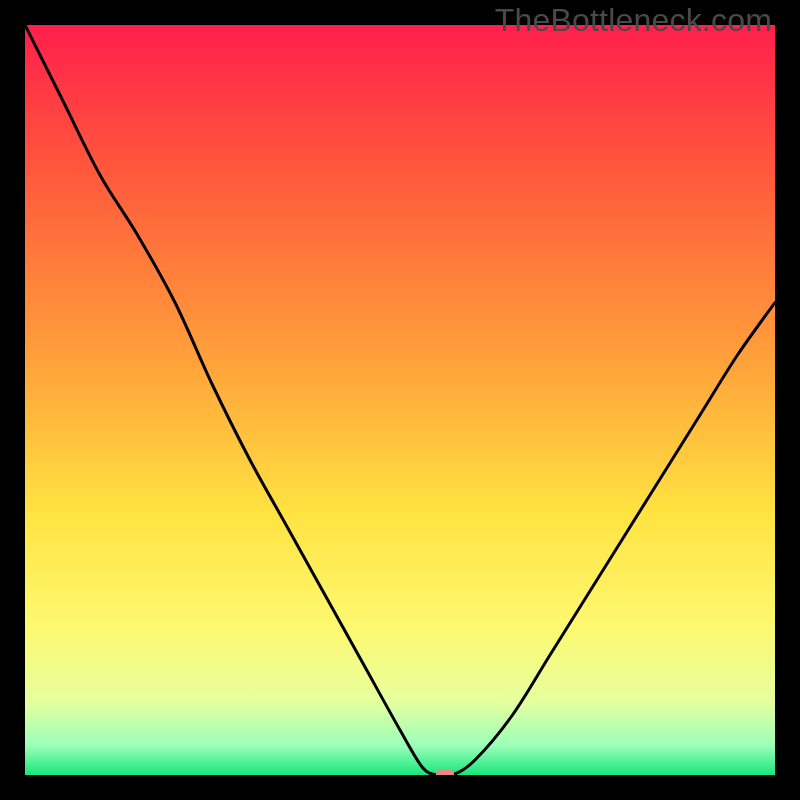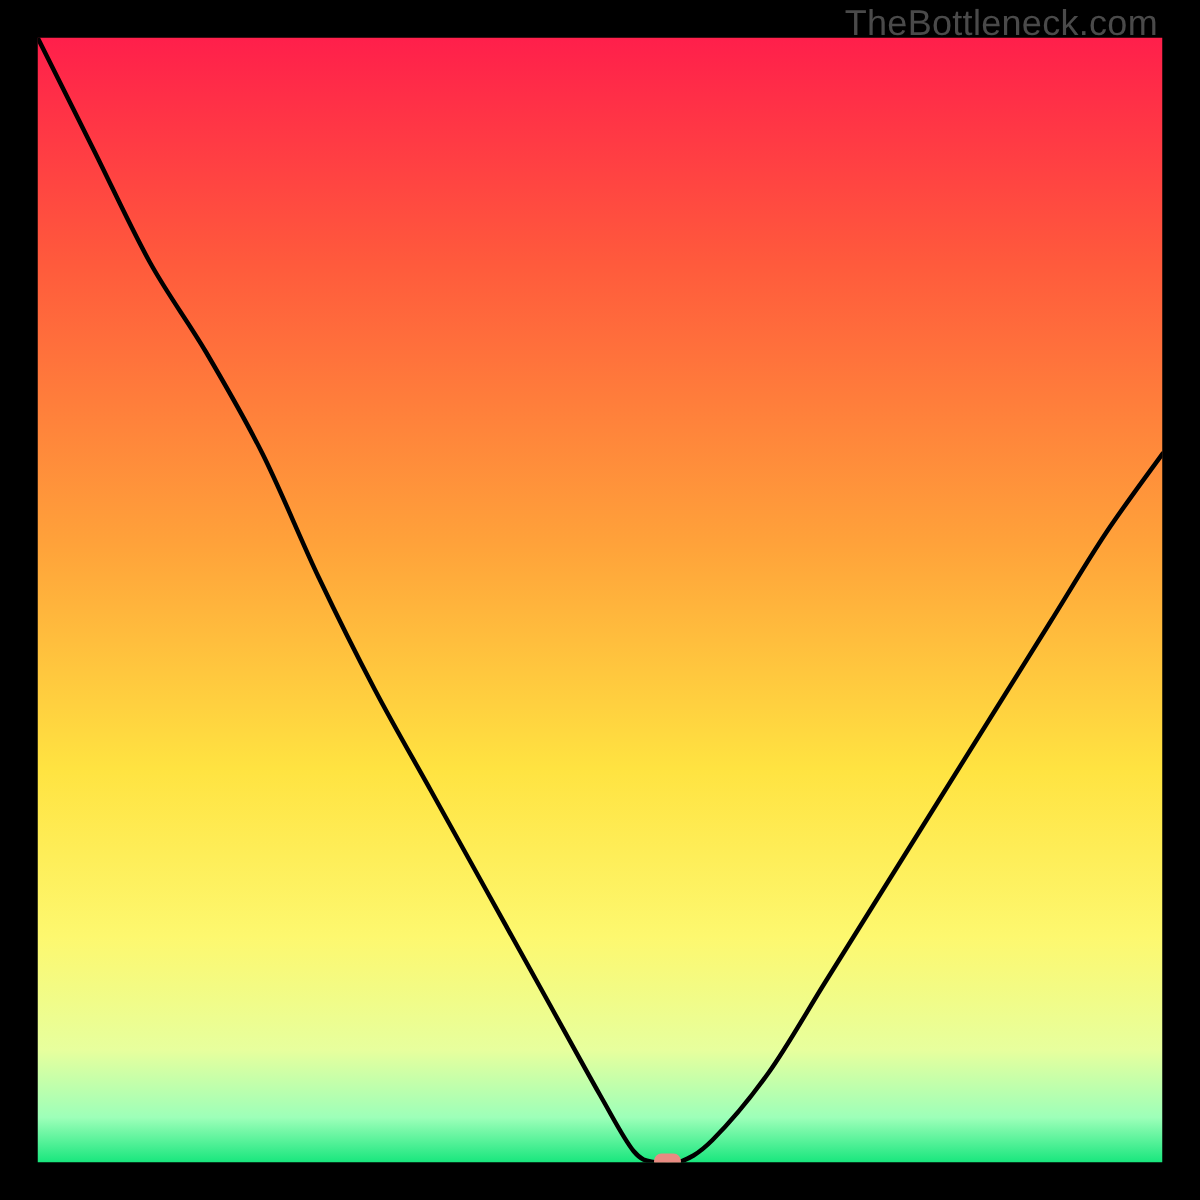--- a/index.html
+++ b/index.html
@@ -25,21 +25,21 @@
     left: 0;
     top: 0;
     width: 750px;
     height: 750px;
   }
   .watermark {
     position: absolute;
     top: 2px;
     right: 28px;
     color: #4a4a4a;
-    font-size: 24px;
+    font-size: 32px;
     font-weight: 500;
     letter-spacing: 0.2px;
     user-select: none;
   }
 </style>
 </head>
 <body>
 
 <div class="frame">
   <svg class="plot" viewBox="0 0 750 750" preserveAspectRatio="none">

